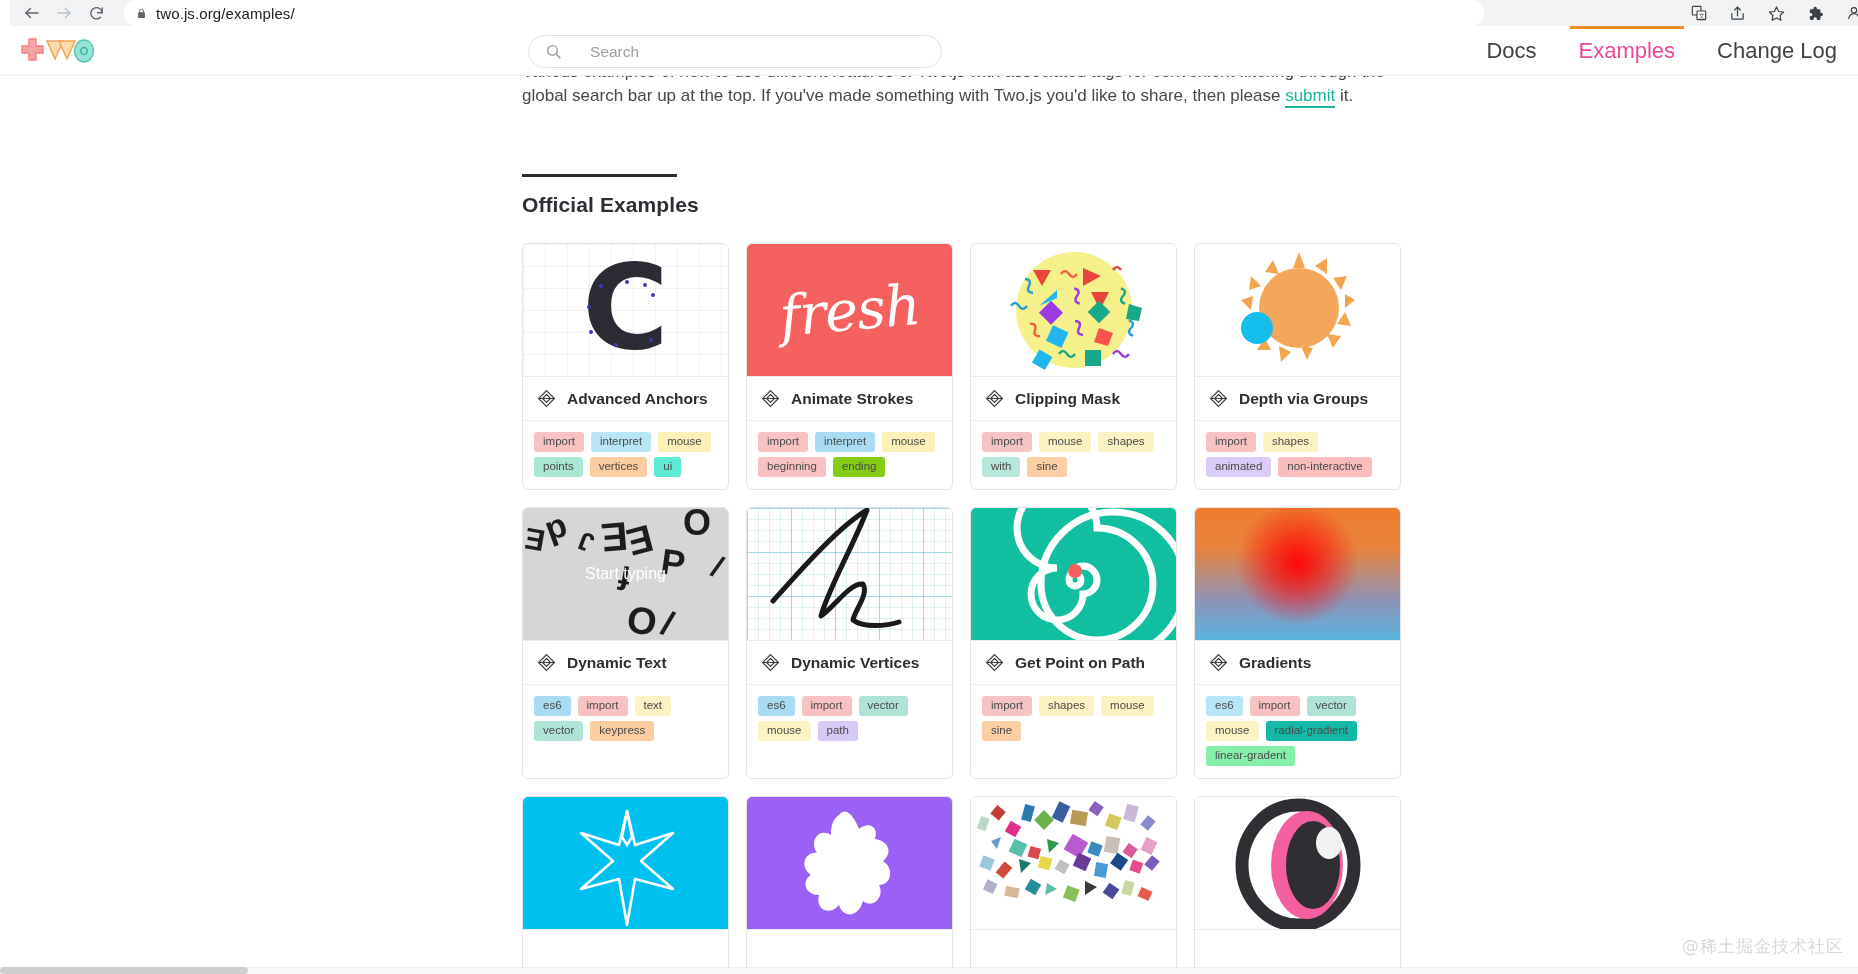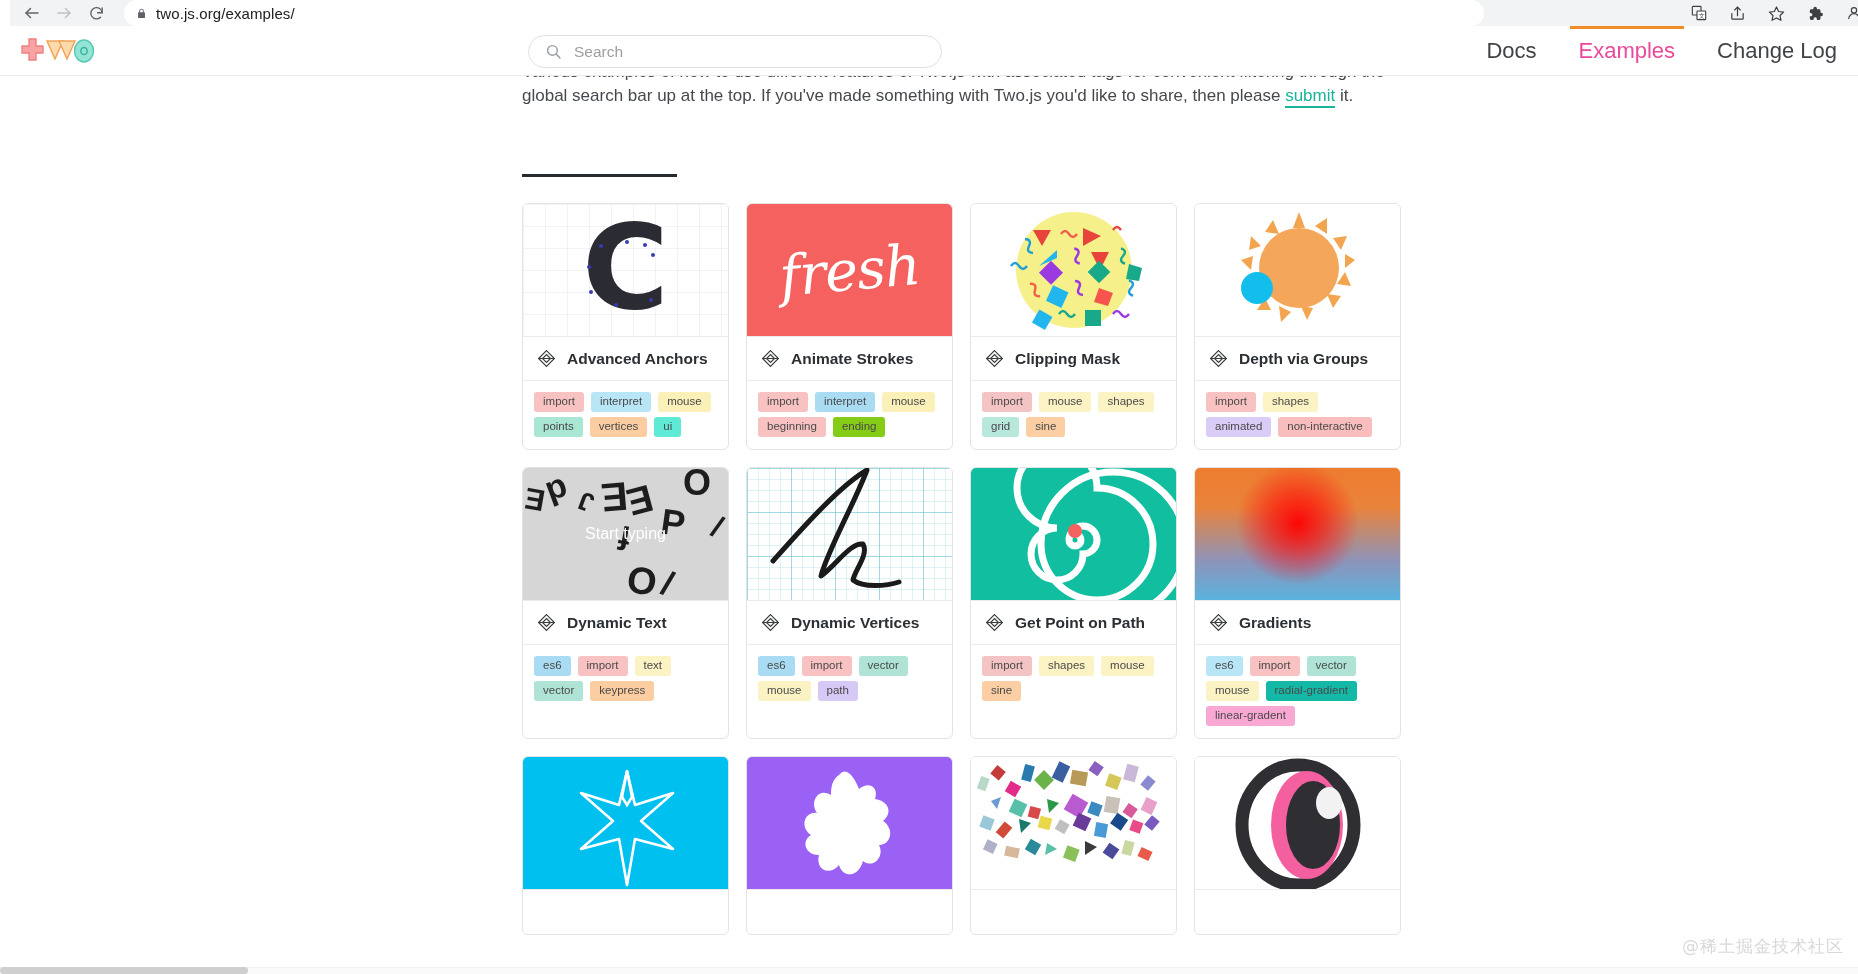--- a/index.html
+++ b/index.html
@@ -72,20 +72,21 @@
     padding: 0 16px; gap: 12px;
   }
   .search-wrap .mag { color: #9aa0a6; display: flex; }
   .search-input {
     border: none; outline: none;
     font-size: 15.5px;
     font-family: "Liberation Sans", sans-serif;
     color: #3c4043;
     background: transparent;
     width: 100%;
+    margin-left: 16px;
   }
   .search-input::placeholder { color: #9e9e9e; }
 
   .site-nav {
     position: absolute; right: 0px; top: 0;
     height: 50px; display: flex; align-items: center;
     gap: 0px;
   }
   .nav-link {
     position: relative;
@@ -348,20 +349,21 @@
 
 <div class="page">
   <div class="content">
 
     <p class="intro">
       <span>Various examples of how to use different features of Two.js with associated tags for convenient filtering through the global</span>
       <span>search bar up at the top. If you've made something with Two.js you'd like to share, then please </span><a href="#">submit</a><span> it.</span>
     </p>
 
     <div class="section-rule"></div>
+    <h2 class="section-title">Official Examples</h2>
 
     <div class="card-grid">
 
       <div class="card">
         <div class="card-preview">
           <div class="grid-faint"></div>
           <div class="pv-center">
               <span class="letter-C">C</span>
             </div>
           <svg style="position:absolute;inset:0" width="207" height="133">
@@ -452,21 +454,21 @@
               <polygon points="12,2 22,12 12,22 2,12"></polygon>
               <polygon points="12,7 17,12 12,17 7,12"></polygon>
               <line x1="2" y1="12" x2="22" y2="12"></line>
             </svg>
           <span class="t">Clipping Mask</span>
         </div>
         <div class="card-tags">
           <span class="tag" style="background:#f4c4c4">import</span>
           <span class="tag" style="background:#fbf3c4">mouse</span>
           <span class="tag" style="background:#fbf3c4">shapes</span>
-          <span class="tag" style="background:#b8e7dc">grid</span>
+          <span class="tag" style="background:#b8e7dc">with</span>
           <span class="tag" style="background:#fbcfa3">sine</span>
         </div>
       </div>
 
       <div class="card">
         <div class="card-preview">
           <svg width="207" height="133" style="position:absolute;inset:0">
             <g fill="#f2a44f">
               <polygon points="104,8 110,24 98,24"></polygon>
               <polygon points="132,14 132,30 120,22"></polygon>
@@ -594,21 +596,21 @@
               <line x1="2" y1="12" x2="22" y2="12"></line>
             </svg>
           <span class="t">Gradients</span>
         </div>
         <div class="card-tags">
           <span class="tag" style="background:#b9e6f7">es6</span>
           <span class="tag" style="background:#f9c2c2">import</span>
           <span class="tag" style="background:#aee3d6">vector</span>
           <span class="tag" style="background:#fbf3c4">mouse</span>
           <span class="tag" style="background:#14b8a6">radial-gradient</span>
-          <span class="tag" style="background:#f9a8d4">linear-gradent</span>
+          <span class="tag" style="background:#86efac">linear-gradent</span>
         </div>
       </div>
 
       <div class="card">
         <div class="card-preview">
           <div class="cyan-bg"></div>
           <svg width="207" height="133" style="position:absolute;inset:0">
             <path d="M104,14 L112,48 L150,36 L118,64 L150,92 L112,82 L104,128 L96,82 L58,92 L90,64 L58,36 L96,48 Z" fill="none" stroke="#ffffff" stroke-width="2.6" stroke-linejoin="round"></path>
             <path d="M104,14 L99,40 L104,48 L109,40 Z" fill="none" stroke="#ffffff" stroke-width="2.6"></path>
           </svg>

